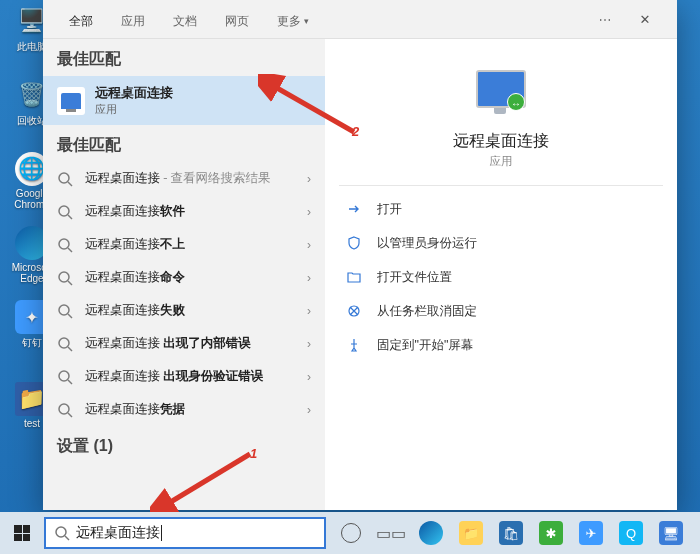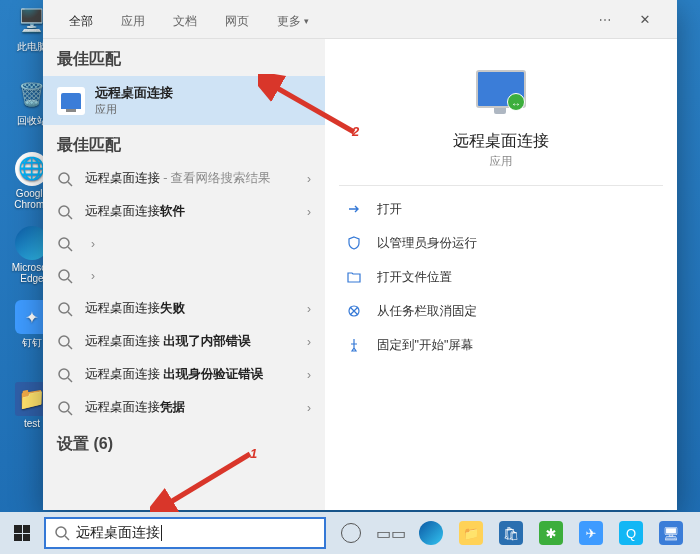--- a/index.html
+++ b/index.html
@@ -138,27 +138,29 @@
                   <line x1="11" y1="11" x2="15" y2="15" stroke="#555" stroke-width="1.5"></line>
                 </svg></span>
               <span class="stext"><span class="prefix">远程桌面连接</span><span class="suffix">软件</span><span class="hint"></span></span>
               <span class="arrow">›</span>
             </div>
             <div class="search-item">
               <span class="sicon"><svg viewBox="0 0 16 16">
                   <circle cx="7" cy="7" r="5" fill="none" stroke="#555" stroke-width="1.5"></circle>
                   <line x1="11" y1="11" x2="15" y2="15" stroke="#555" stroke-width="1.5"></line>
                 </svg></span>
-              <span class="arrow">›</span>
-            </div>
-            <div class="search-item">
-              <span class="sicon"><svg viewBox="0 0 16 16">
-                  <circle cx="7" cy="7" r="5" fill="none" stroke="#555" stroke-width="1.5"></circle>
-                  <line x1="11" y1="11" x2="15" y2="15" stroke="#555" stroke-width="1.5"></line>
-                </svg></span>
+              <span class="stext"><span class="prefix">远程桌面连接</span><span class="suffix">不上</span><span class="hint"></span></span>
+              <span class="arrow">›</span>
+            </div>
+            <div class="search-item">
+              <span class="sicon"><svg viewBox="0 0 16 16">
+                  <circle cx="7" cy="7" r="5" fill="none" stroke="#555" stroke-width="1.5"></circle>
+                  <line x1="11" y1="11" x2="15" y2="15" stroke="#555" stroke-width="1.5"></line>
+                </svg></span>
+              <span class="stext"><span class="prefix">远程桌面连接</span><span class="suffix">命令</span><span class="hint"></span></span>
               <span class="arrow">›</span>
             </div>
             <div class="search-item">
               <span class="sicon"><svg viewBox="0 0 16 16">
                   <circle cx="7" cy="7" r="5" fill="none" stroke="#555" stroke-width="1.5"></circle>
                   <line x1="11" y1="11" x2="15" y2="15" stroke="#555" stroke-width="1.5"></line>
                 </svg></span>
               <span class="stext"><span class="prefix">远程桌面连接</span><span class="suffix">失败</span><span class="hint"></span></span>
               <span class="arrow">›</span>
             </div>
@@ -181,21 +183,21 @@
             <div class="search-item">
               <span class="sicon"><svg viewBox="0 0 16 16">
                   <circle cx="7" cy="7" r="5" fill="none" stroke="#555" stroke-width="1.5"></circle>
                   <line x1="11" y1="11" x2="15" y2="15" stroke="#555" stroke-width="1.5"></line>
                 </svg></span>
               <span class="stext"><span class="prefix">远程桌面连接</span><span class="suffix">凭据</span><span class="hint"></span></span>
               <span class="arrow">›</span>
             </div>
           </div>
 
-        <div class="section-label">设置 (6)</div>
+        <div class="section-label">设置 (1)</div>
       </div>
 
       <div class="right-col">
         <div class="right-head">
           <div class="big-icon">
             <div class="big-monitor"></div>
             <div class="big-badge">↔</div>
           </div>
           <div class="right-title">远程桌面连接</div>
           <div class="right-sub">应用</div>

